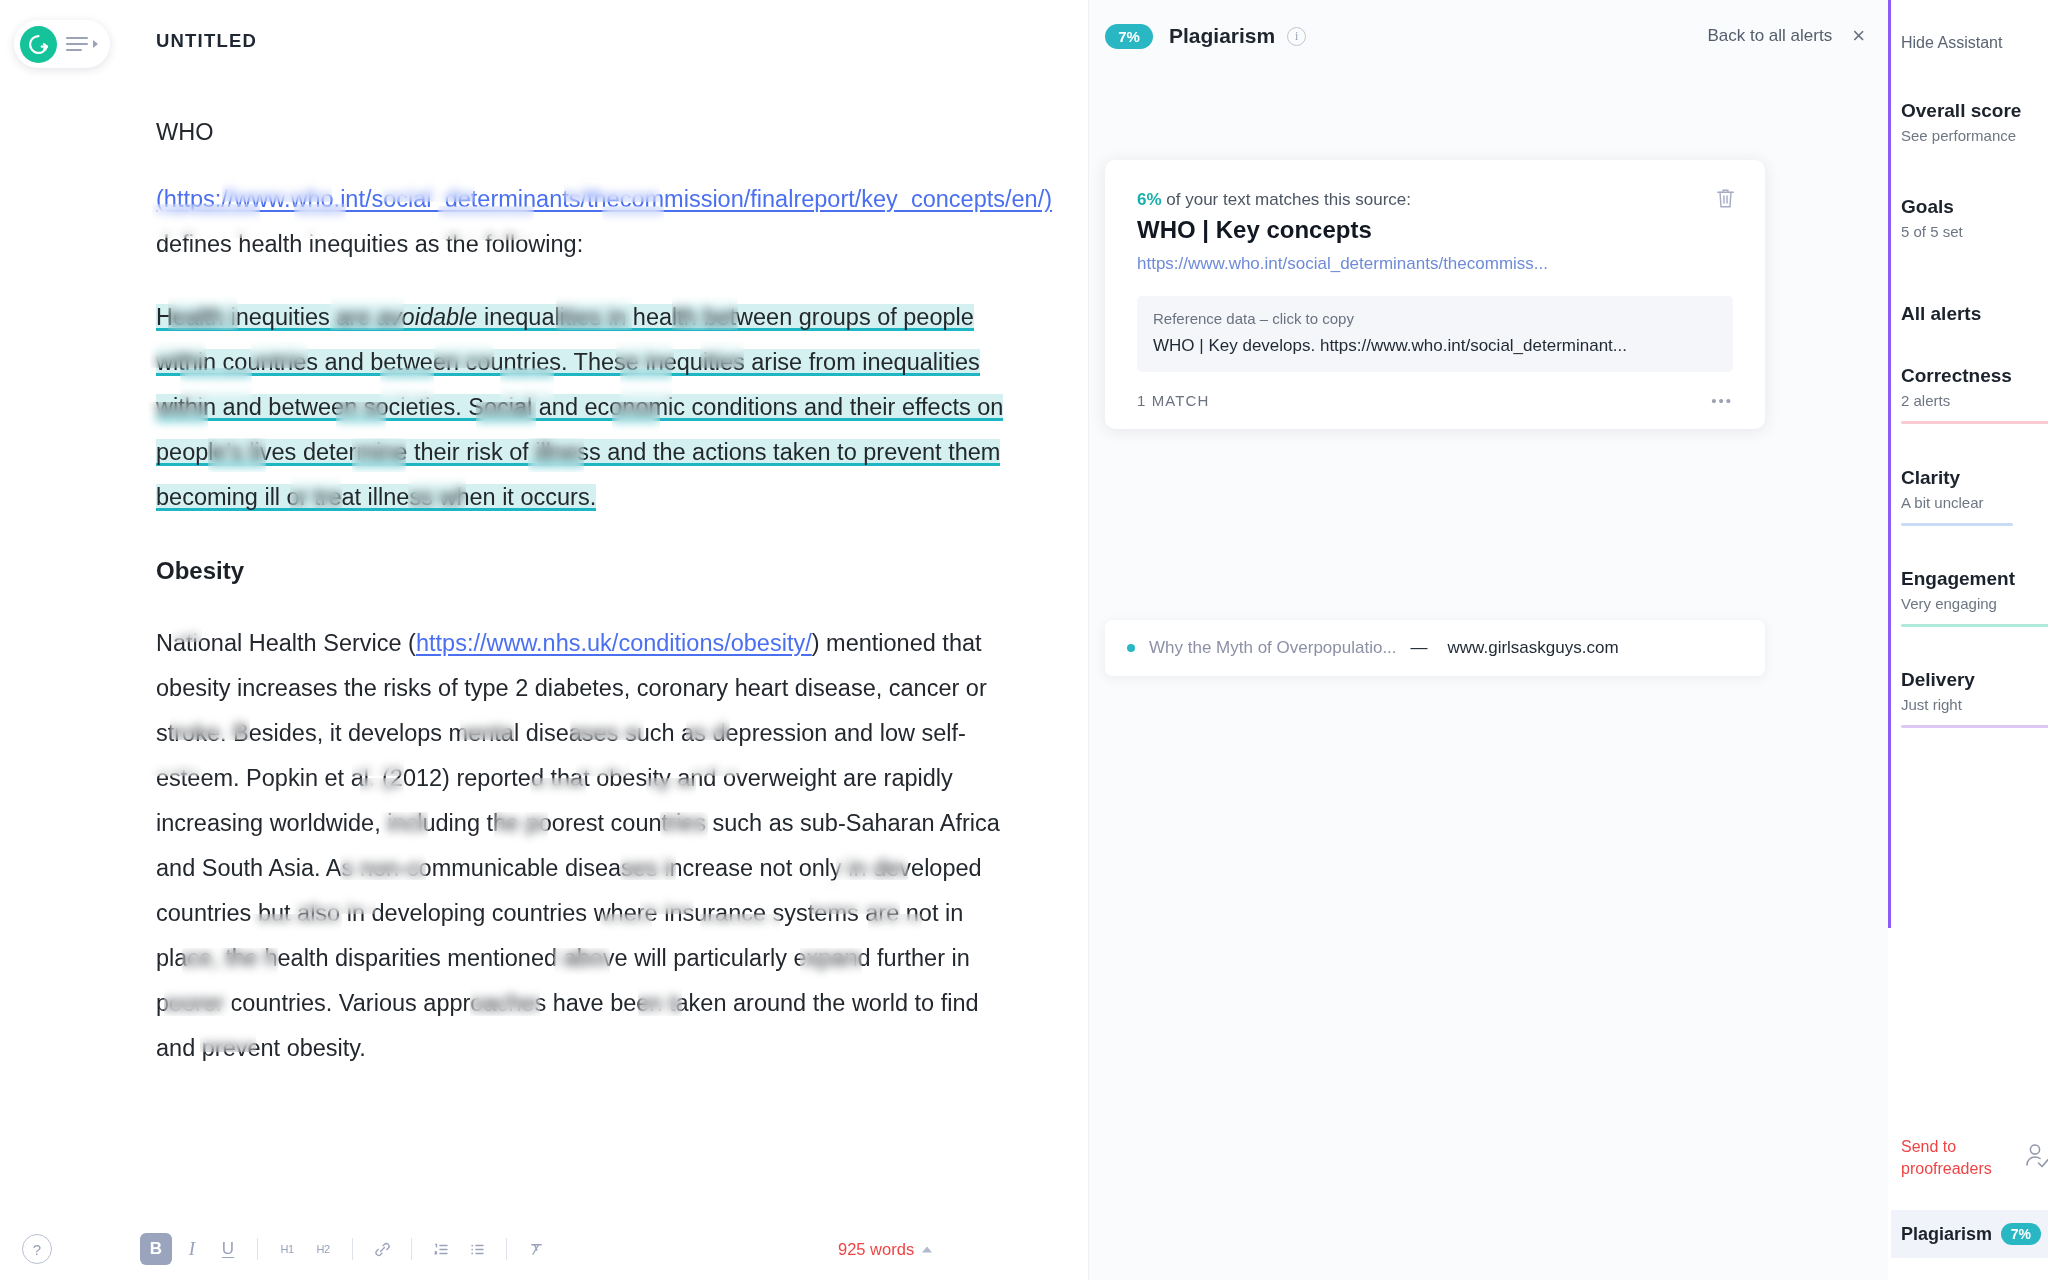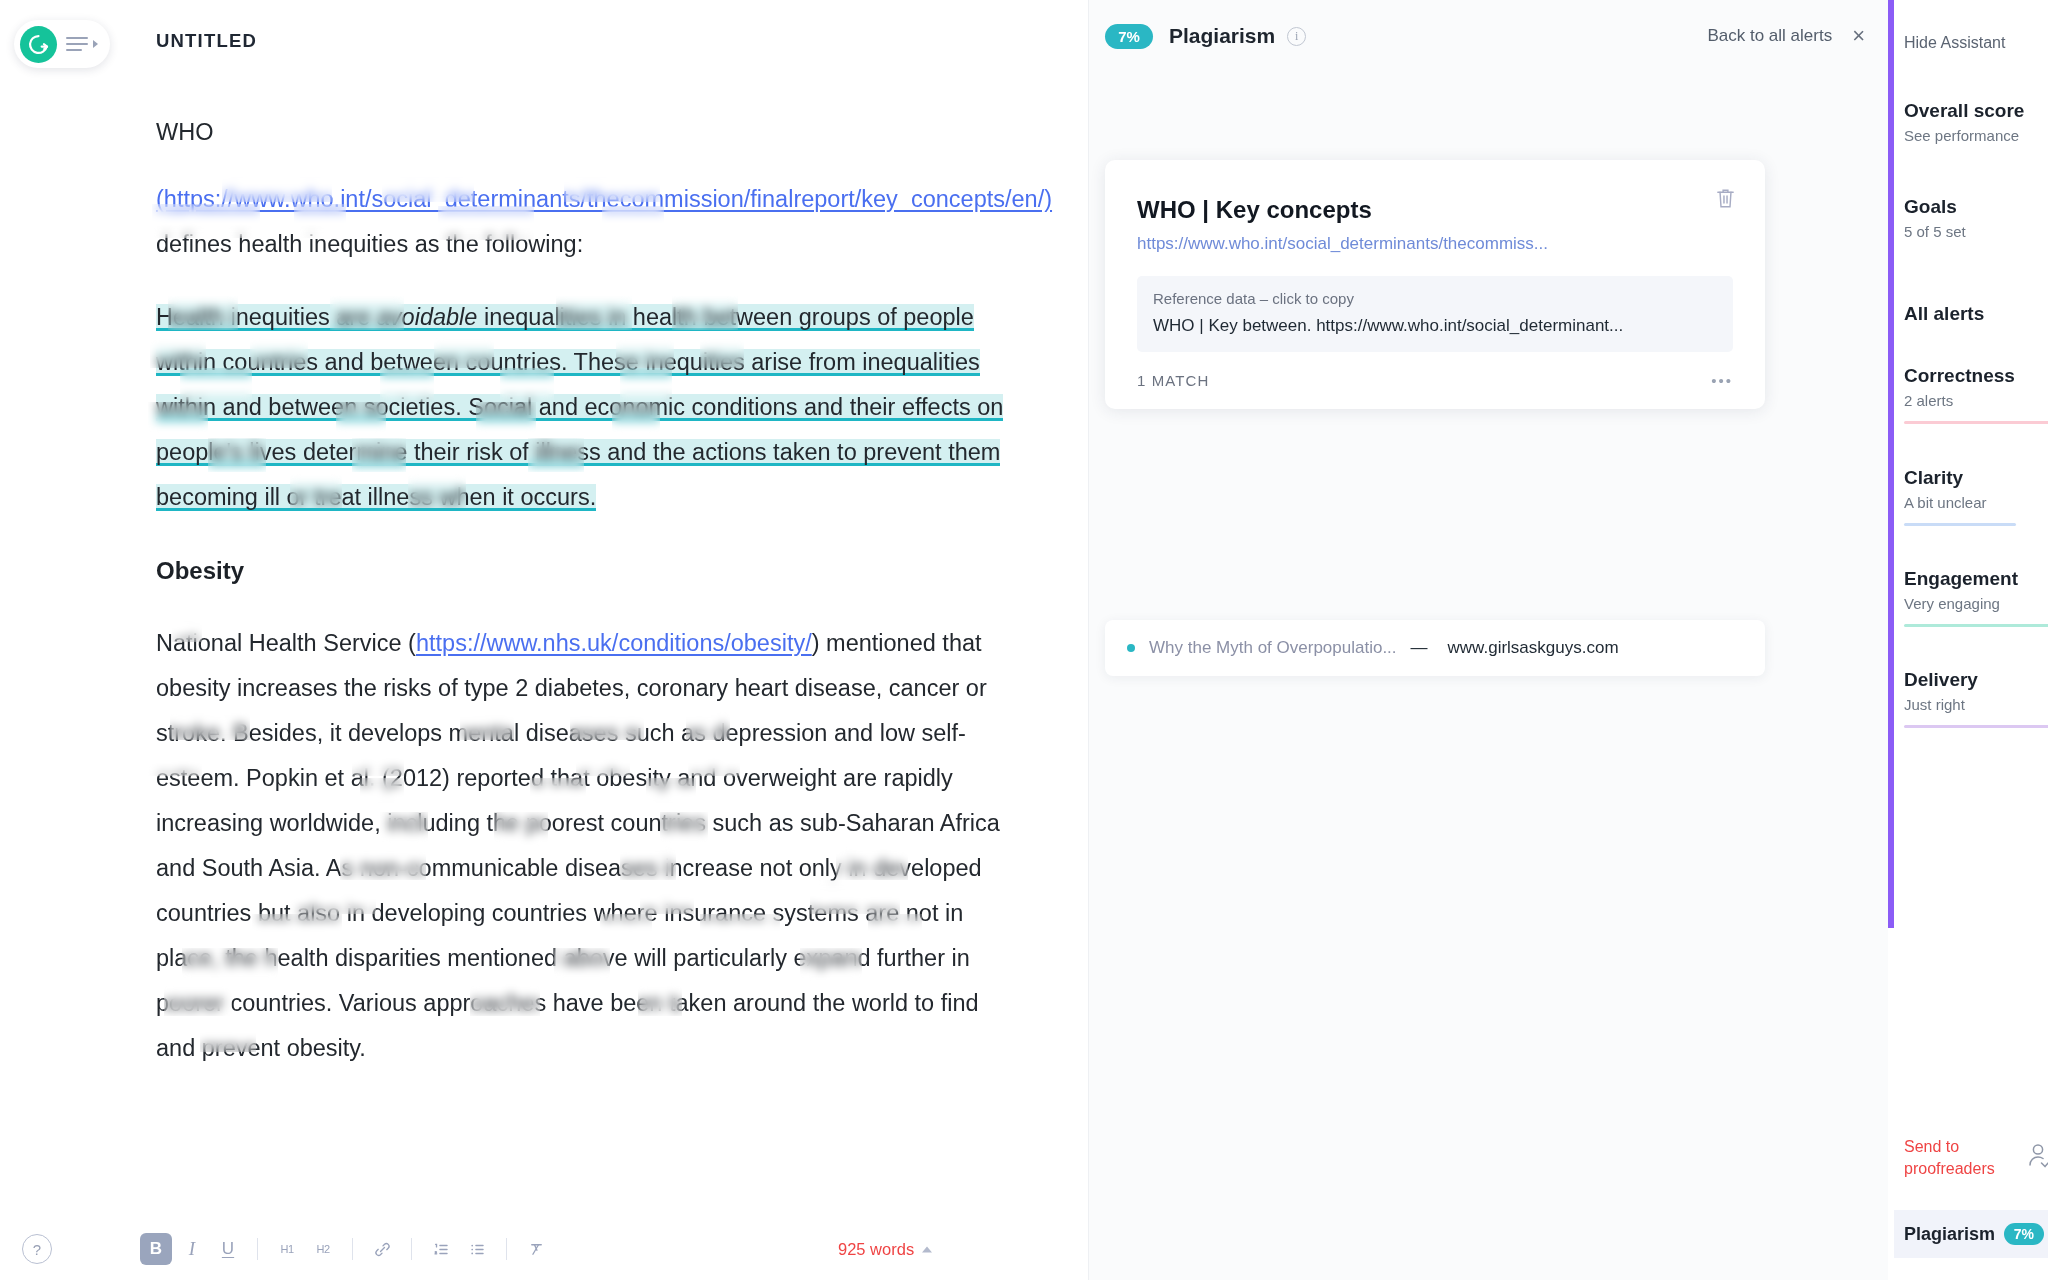--- a/index.html
+++ b/index.html
@@ -182,21 +182,21 @@
   .c2-title { margin-left: 14px; font-size: 17px; color: #8b90a6; }
   .c2-dash { margin-left: 14px; font-size: 17px; color: #1f2933; }
   .c2-dom { margin-left: 20px; font-size: 17px; color: #1f2933; }
 
   
   .side {
     position: relative;
     width: 160px; height: 928px;
     background: #ffffff;
     flex: 0 0 160px;
-    border-left: 6px solid #8b5cf6;
+    border-left: 3px solid #8b5cf6;
   }
   .hide-assist {
     position: absolute; left: 10px; top: 34px;
     font-size: 16px; color: #5b6472;
     white-space: nowrap;
   }
   .panel-ic { position: absolute; left: 157px; top: 30px; }
 
   .s-block { position: absolute; left: 10px; width: 190px; }
   .s-title { font-size: 19px; font-weight: 700; color: #1b222c; }
@@ -396,25 +396,28 @@
 
     <div class="card1">
       <div class="trash">
         <svg width="23" height="25" viewBox="0 0 24 26" fill="none" stroke="#a7acc4" stroke-width="1.5" stroke-linecap="round">
           <path d="M4 6.5h16"></path>
           <path d="M9.5 6.5V4.3h5v2.2"></path>
           <path d="M6.3 6.5l1 15.2h9.4l1-15.2"></path>
           <path d="M10.4 10.4v7.4M13.6 10.4v7.4"></path>
         </svg>
       </div>
+      <div class="match-line">
+        <b>6%</b><span> of your text matches this source:</span>
+      </div>
       <div class="src-title">WHO | Key concepts</div>
       <div class="src-url">https://www.who.int/social_determinants/thecommiss...</div>
       <div class="ref-box">
         <div class="ref-label">Reference data – click to copy</div>
-        <div class="ref-text">WHO | Key between. https://www.who.int/social_determinant...</div>
+        <div class="ref-text">WHO | Key develops. https://www.who.int/social_determinant...</div>
       </div>
       <div class="card-foot">
         <div class="match-count">1 MATCH</div>
         <div class="dots">•••</div>
       </div>
     </div>
 
     <div class="card2">
       <div class="bullet"></div>
       <div class="c2-title">Why the Myth of Overpopulatio...</div>

